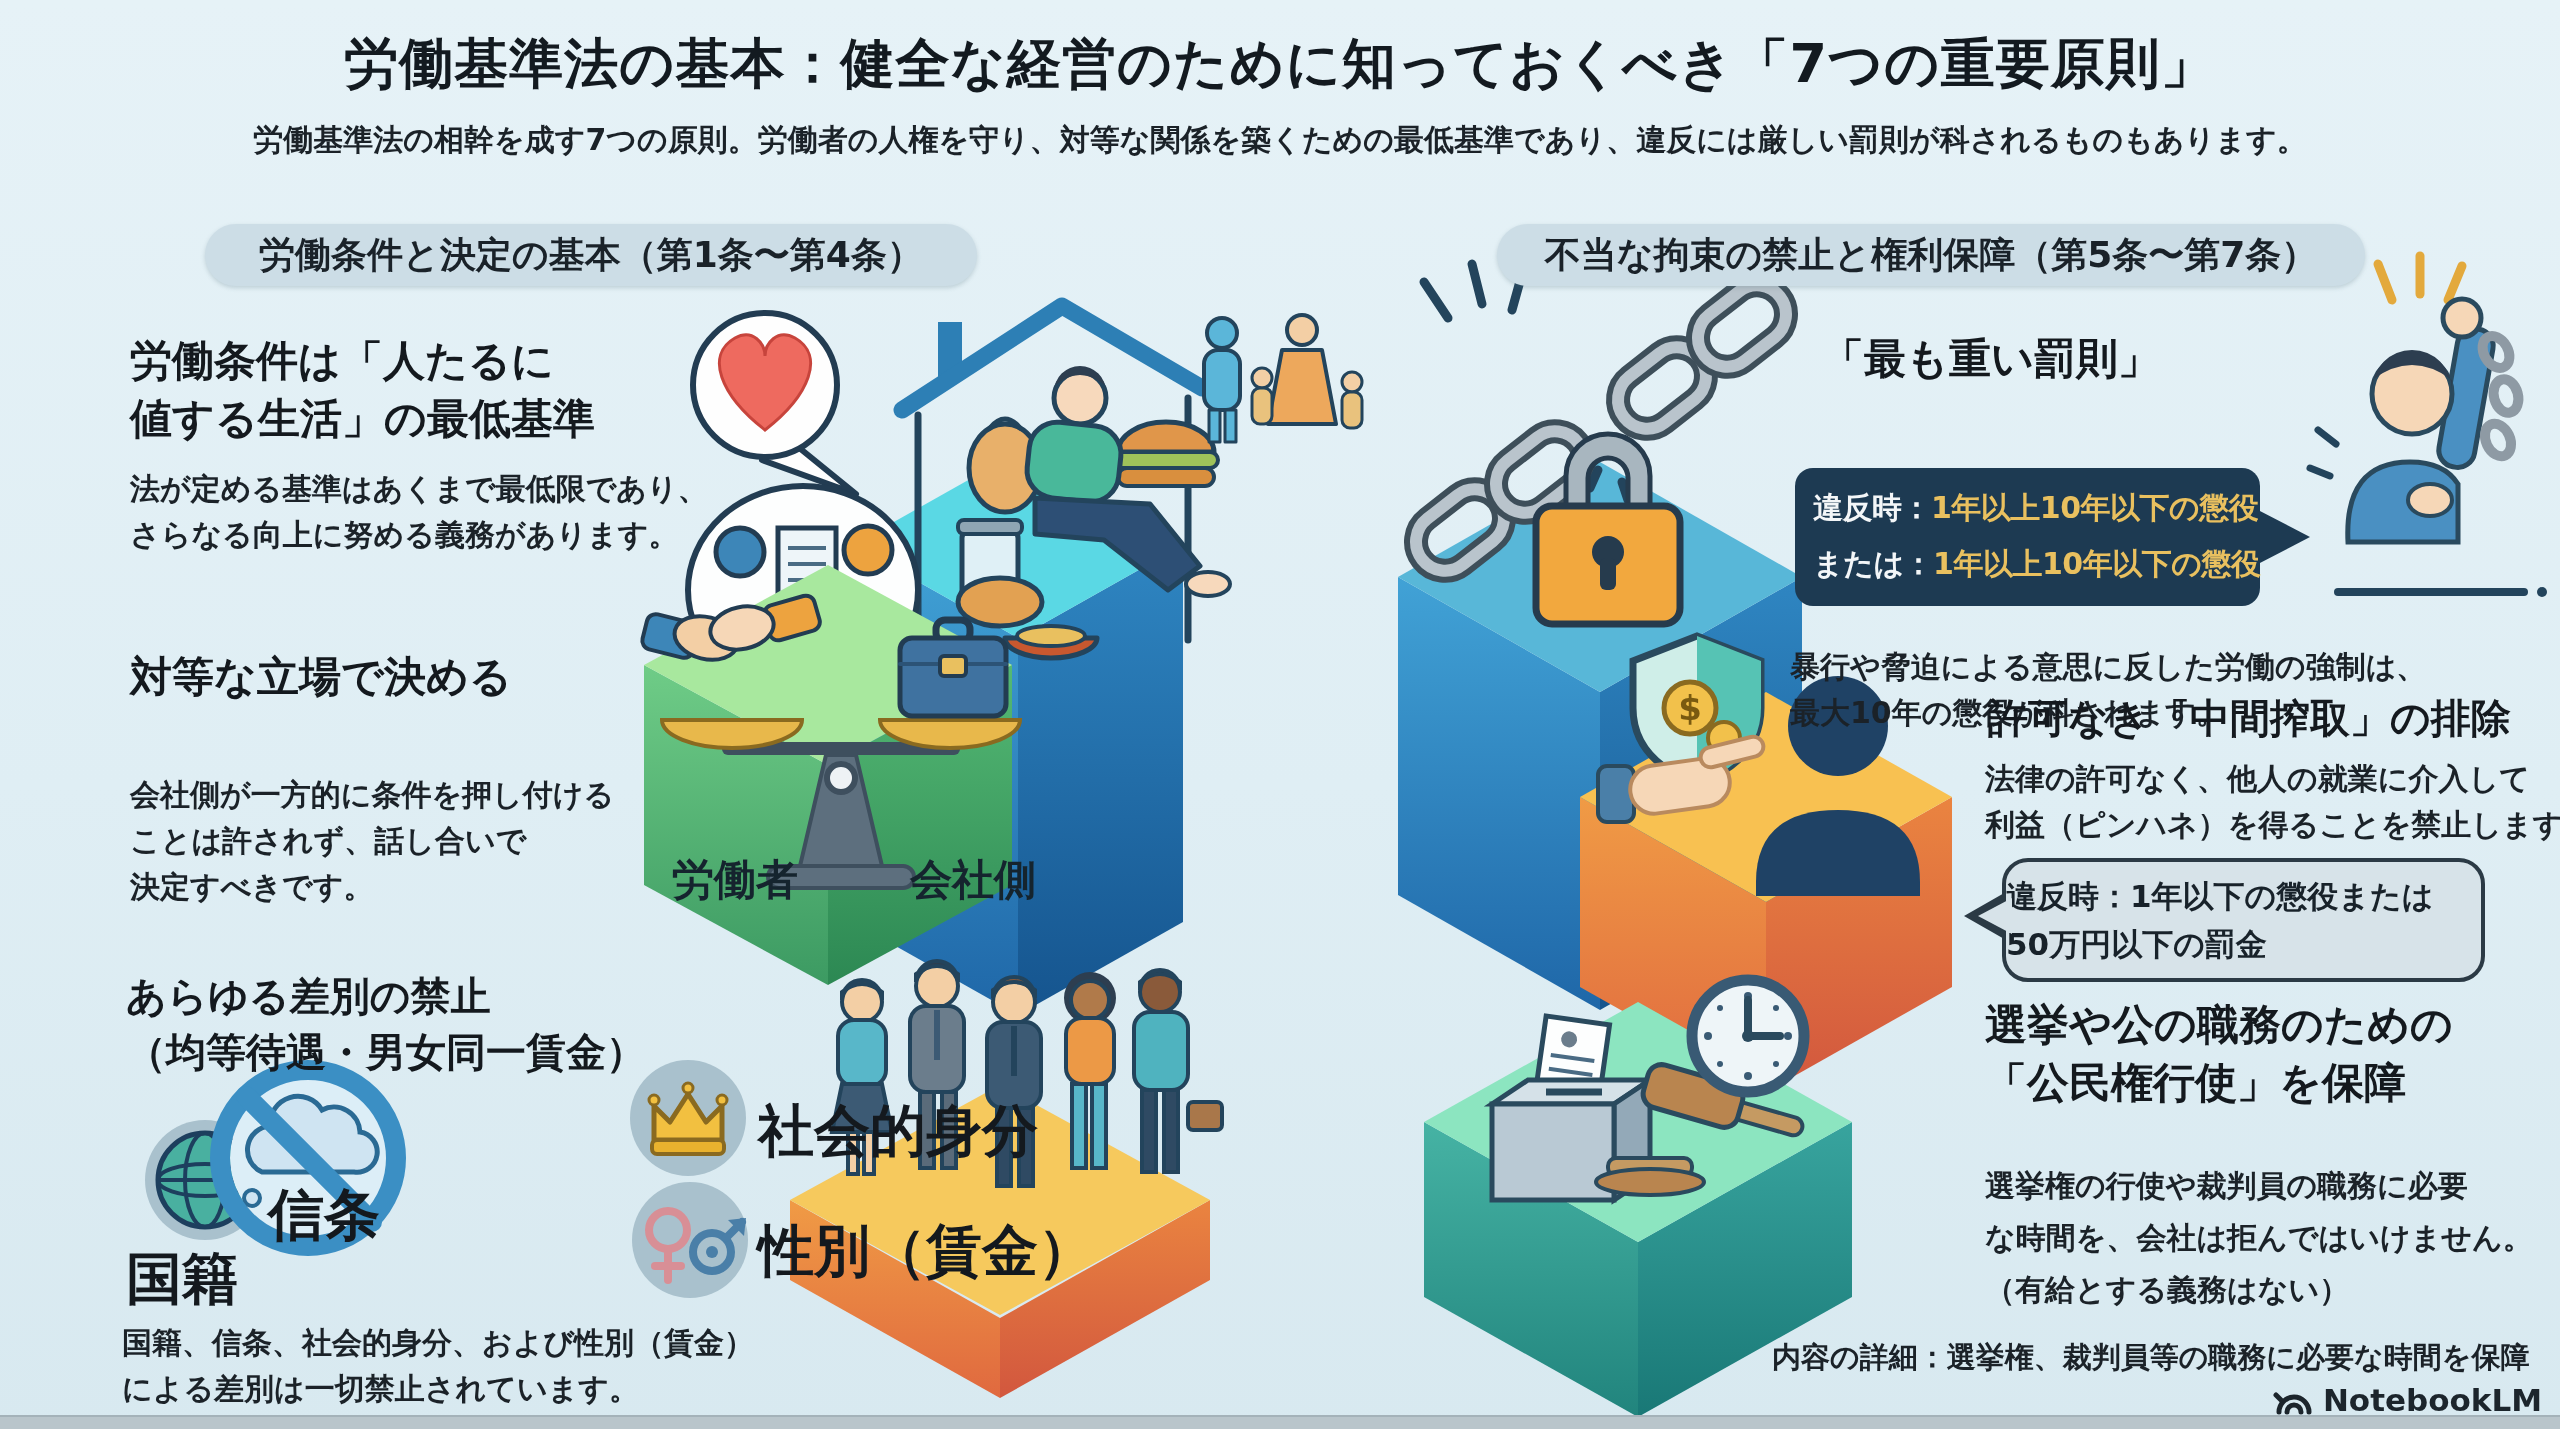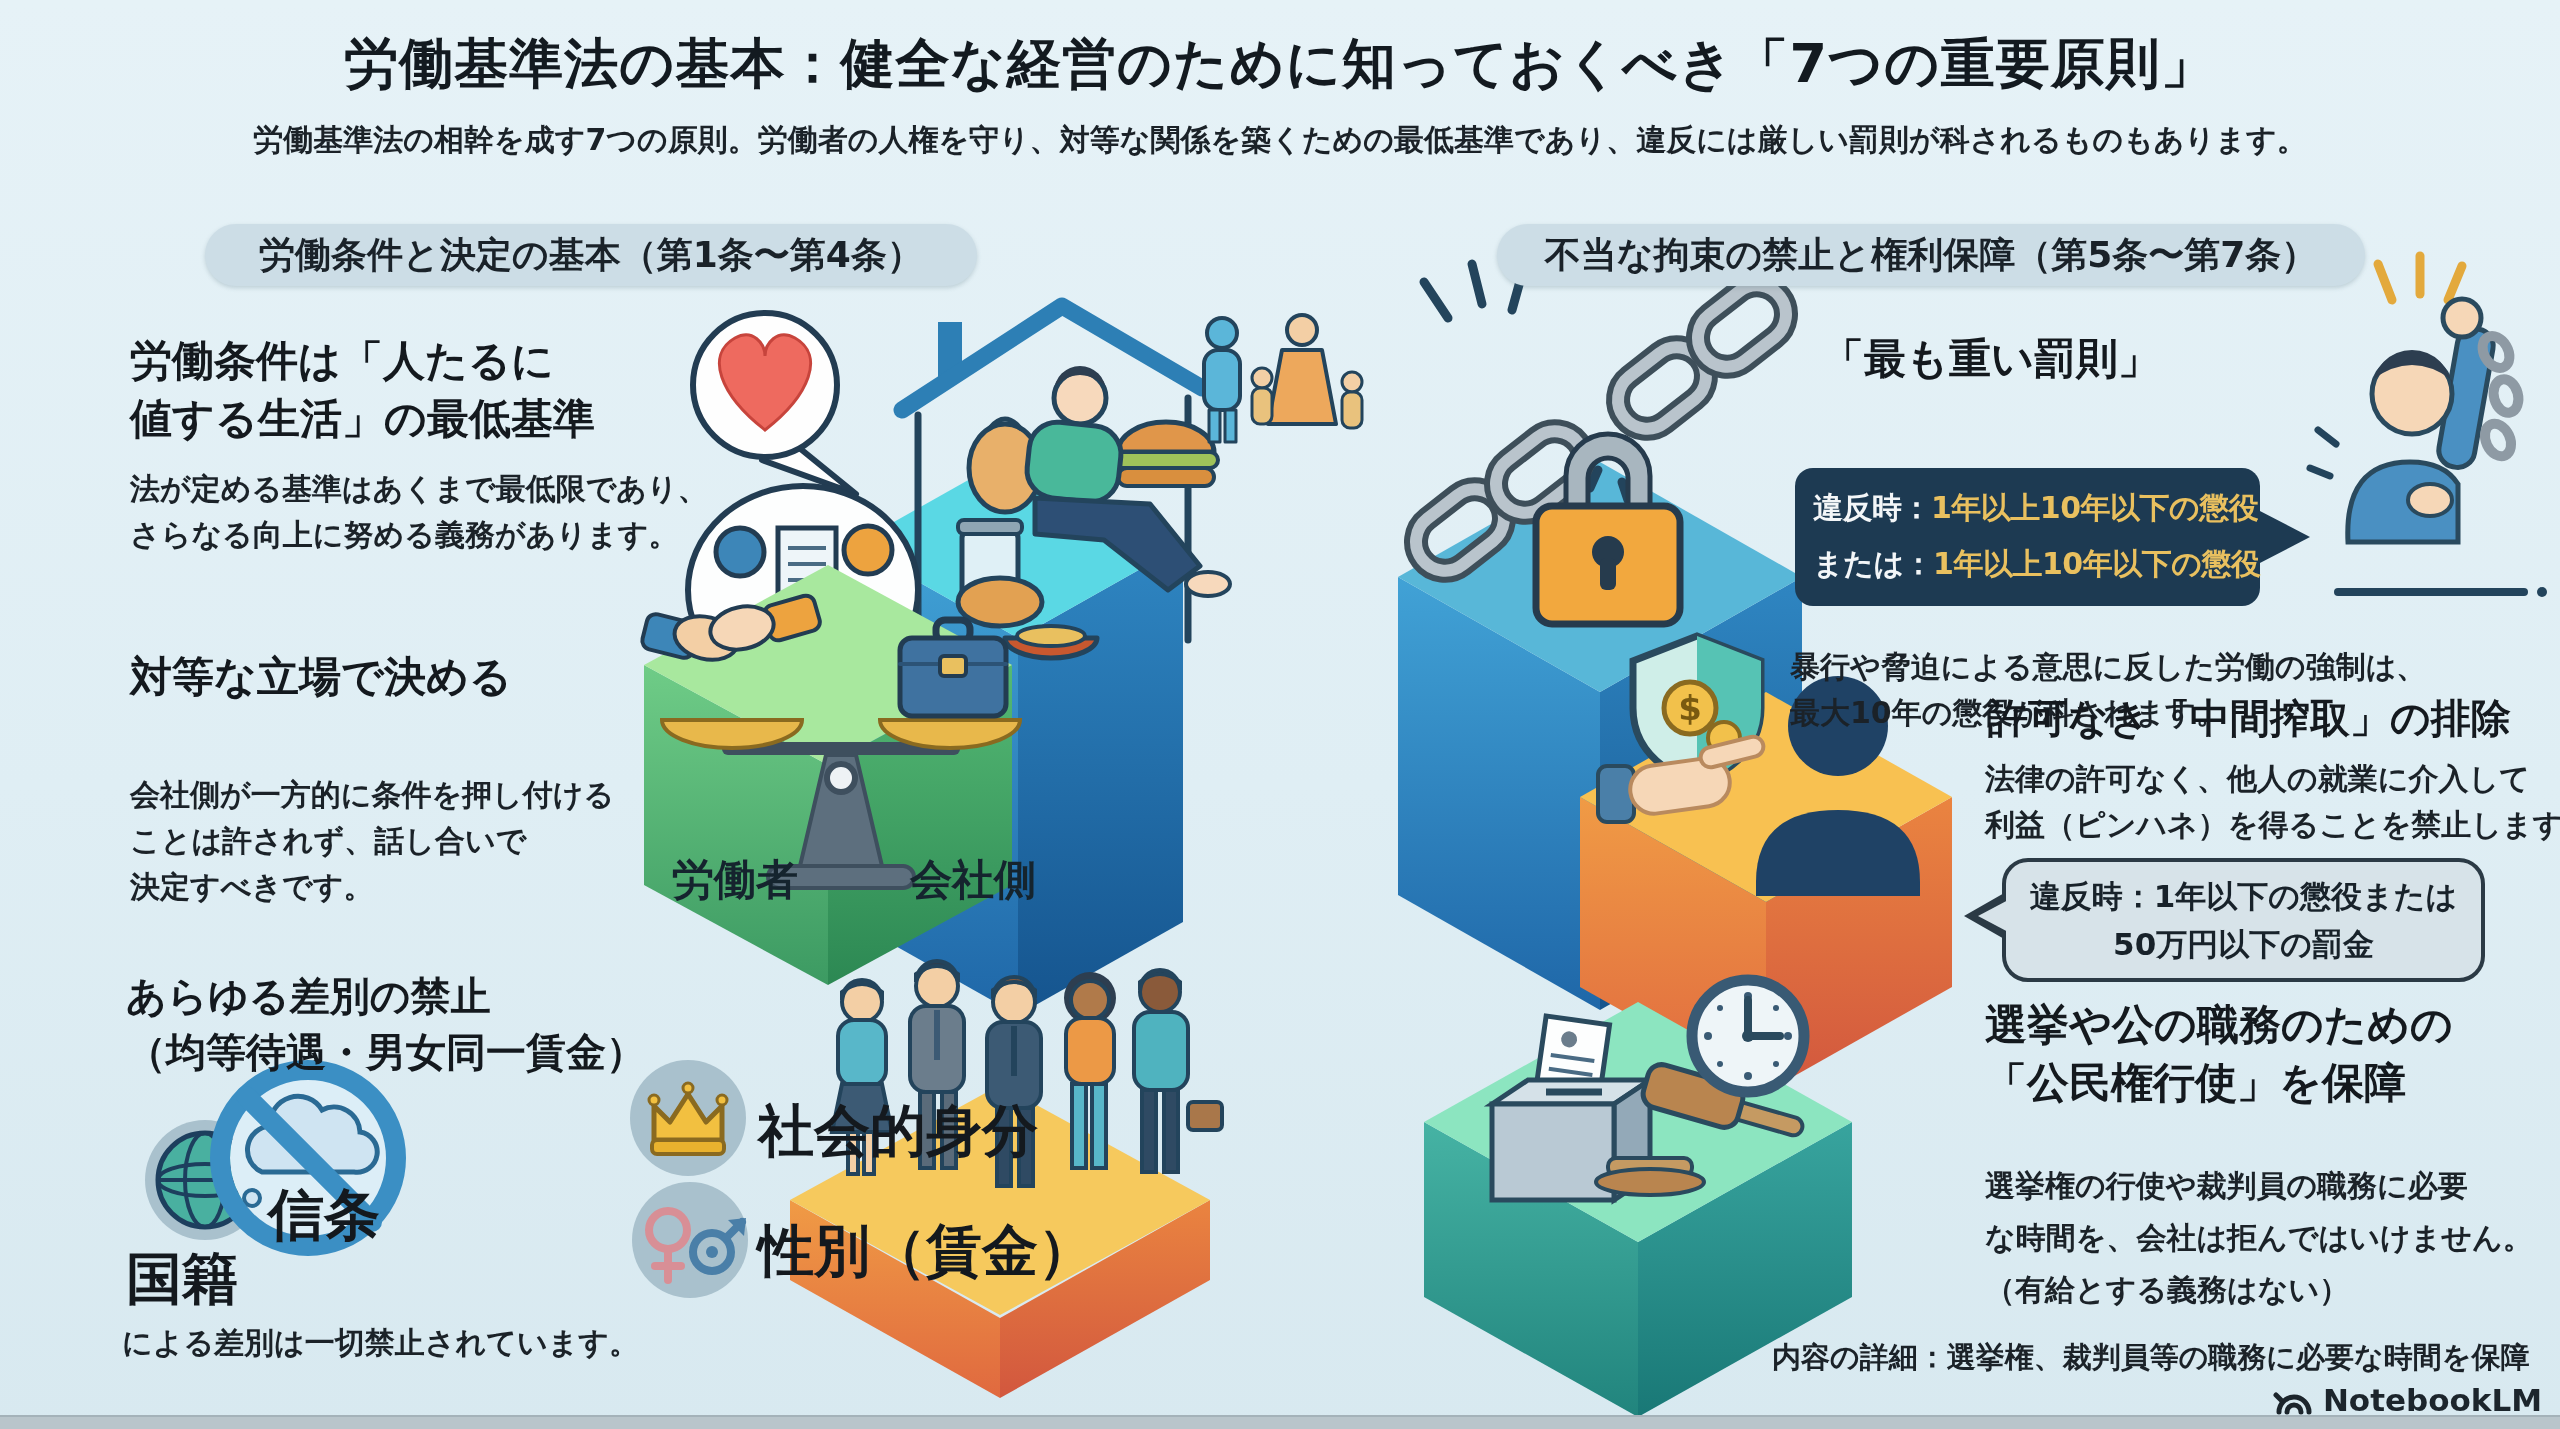--- a/index.html
+++ b/index.html
@@ -27,21 +27,21 @@
   .badge{
     width:465px;height:138px;background:#1d3a52;border-radius:18px;
     padding:12px 18px;box-sizing:border-box;
     font-size:30px;font-weight:800;line-height:56px;white-space:nowrap;letter-spacing:-0.5px;
   }
   .badge .lab{color:#f3f6f8;}
   .badge .val{color:#e9c05f;}
   .badge-tail{width:0;height:0;border-top:27px solid transparent;border-bottom:27px solid transparent;border-left:52px solid #1d3a52;}
   .bubble{
     width:475px;height:116px;background:#d7e3e9;border:4px solid #2b3a45;border-radius:26px;
-    display:flex;flex-direction:column;align-items:center;justify-content:center;
+    display:flex;flex-direction:column;align-items:flex-start;justify-content:center;
     font-size:31px;font-weight:800;color:#18222a;line-height:48px;white-space:nowrap;
   }
   .bubble-tail-outer{width:0;height:0;border-top:24px solid transparent;border-bottom:24px solid transparent;border-right:42px solid #2b3a45;}
   .bubble-tail-inner{width:0;height:0;border-top:18px solid transparent;border-bottom:18px solid transparent;border-right:34px solid #d7e3e9;}
   .iconlabel{font-size:56px;font-weight:800;color:#14191e;white-space:nowrap;}
   .scalelabel{font-size:42px;font-weight:800;color:#15242e;white-space:nowrap;}
   .footnote{font-size:29px;font-weight:800;color:#1b2228;white-space:nowrap;}
   .brand{display:flex;align-items:center;gap:8px;font-size:31px;font-weight:700;color:#1c252c;}
   .bottombar{left:0;bottom:0;width:100%;height:12px;background:#b9c5cb;border-top:2px solid #a4b2b9;}
   svg{display:block;}
@@ -406,20 +406,21 @@
 
   <div class="abs h h40" style="left:126px;top:968px;">
     <span class="line">あらゆる差別の禁止</span>
     <span class="line">（均等待遇・男女同一賃金）</span>
   </div>
   <div class="abs iconlabel" style="left:126px;top:1242px;">国籍</div>
   <div class="abs iconlabel" style="left:268px;top:1178px;">信条</div>
   <div class="abs iconlabel" style="left:758px;top:1094px;">社会的身分</div>
   <div class="abs iconlabel" style="left:758px;top:1214px;">性別（賃金）</div>
   <div class="abs b" style="left:122px;top:1320px;">
+    <span class="line">国籍、信条、社会的身分、および性別（賃金）</span>
     <span class="line">による差別は一切禁止されています。</span>
   </div>
 
   <div class="abs scalelabel" style="left:672px;top:852px;">労働者</div>
   <div class="abs scalelabel" style="left:878px;top:852px;margin-left:32px;">会社側</div>
 
   <div class="abs h" style="left:1822px;top:330px;">
     <span class="line">「最も重い罰則」</span>
   </div>
   <div class="abs badge" style="left:1795px;top:468px;">

